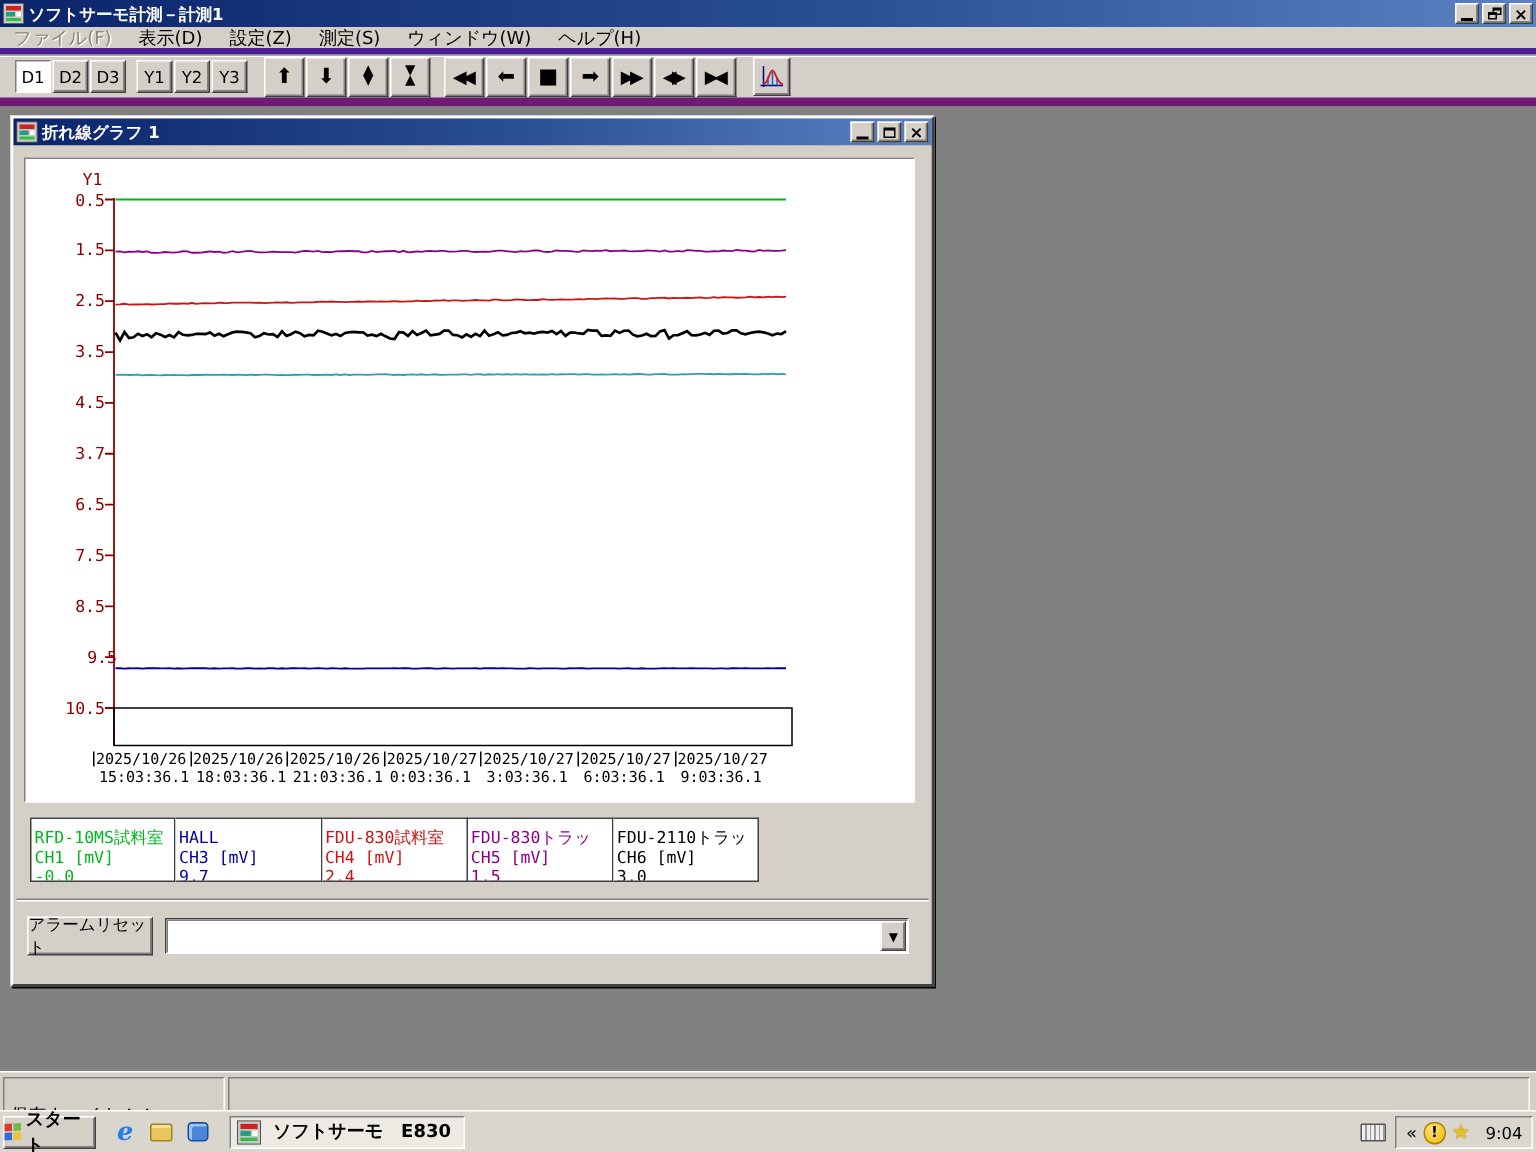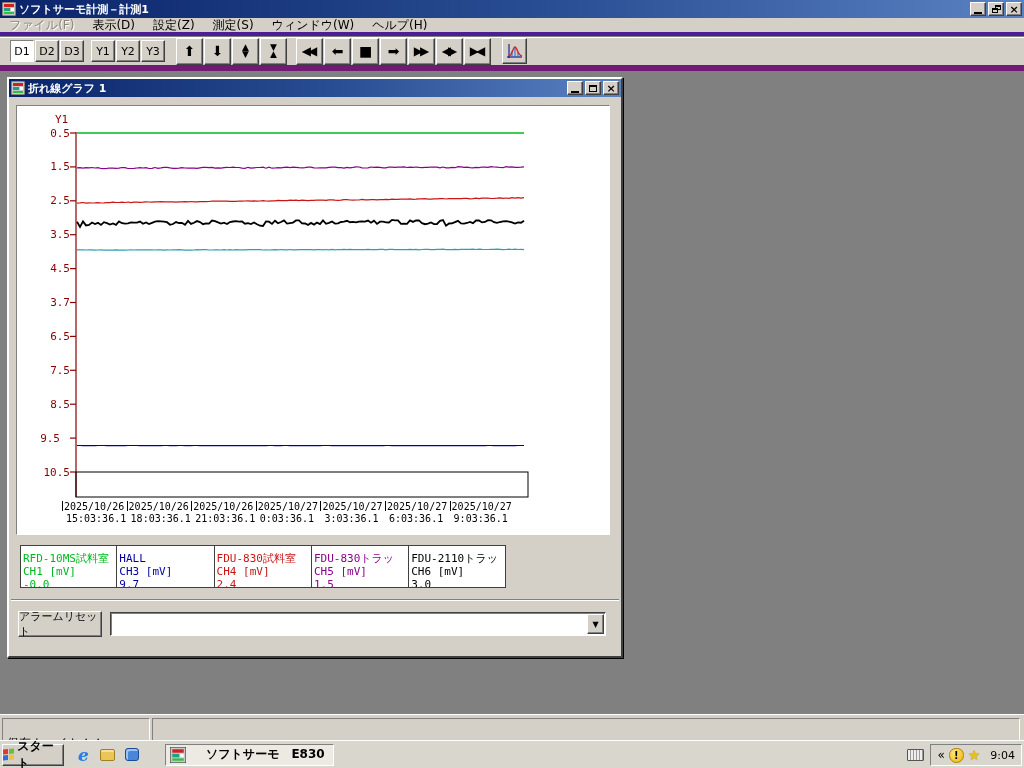--- a/index.html
+++ b/index.html
@@ -89,21 +89,21 @@
   .taskbar { position:absolute; left:0; top:740px; width:1024px; height:28px; background:#d9d6ce; border-top:1px solid #ffffff; display:flex; align-items:center; }
   .start-btn { width:62px; height:22px; margin-left:2px; display:flex; align-items:center; justify-content:center; gap:3px; font-weight:bold; font-size:12px; }
   .flag { width:12px; height:11px; display:grid; grid-template-columns:5px 5px; grid-template-rows:5px 5px; gap:1px; transform:skewY(-4deg); }
   .flag i:nth-child(1){background:#e03a2f;} .flag i:nth-child(2){background:#6cbf3e;}
   .flag i:nth-child(3){background:#2f6fd8;} .flag i:nth-child(4){background:#f2c233;}
   .ql { display:flex; align-items:center; gap:5px; margin-left:10px; }
   .ql-icon { width:19px; height:19px; display:flex; align-items:center; justify-content:center; }
   .ie-e { color:#2a7de0; font-size:17px; font-weight:bold; font-family:"DejaVu Serif","Liberation Serif",serif; font-style:italic; text-shadow:0 0 1px #9cc3f0; }
   .desk-icon { width:15px; height:12px; background:#e8c65a; border:1px solid #a08020; border-radius:2px; box-shadow:inset 0 2px 0 #f5e09a; }
   .win-icon { width:14px; height:13px; background:#4a86d8; border:1px solid #1a4c9a; border-radius:3px; box-shadow:inset 2px 2px 0 #9cc3f0; }
-  .task-btn { height:22px; margin-left:24px; padding:0 8px 0 4px; display:flex; align-items:center; gap:20px;
+  .task-btn { height:22px; margin-left:12px; padding:0 8px 0 4px; display:flex; align-items:center; gap:8px;
     border:1px solid; border-color:#808080 #ffffff #ffffff #808080; background:#eceae2; font-weight:bold; font-size:12px; }
   .tray { position:absolute; right:2px; top:3px; height:22px; display:flex; align-items:center; }
   .kbd-icon { width:17px; height:12px; border:1px solid #555; background:repeating-linear-gradient(90deg,#eee 0 2px,#999 2px 3px); margin-right:6px; border-radius:1px; }
   .tray-panel { height:22px; display:flex; align-items:center; border:1px solid; border-color:#808080 #ffffff #ffffff #808080; padding:0 6px; gap:4px; background:#d9d6ce; }
   .chevron { font-size:12px; color:#000; }
   .shield { width:15px; height:15px; background:radial-gradient(circle at 35% 30%,#ffe680,#f0b400); border-radius:45% 45% 50% 50%; border:1px solid #b08000; color:#000; font-weight:bold; font-size:10px; display:flex; align-items:center; justify-content:center; }
   .star { color:#e8c020; font-size:14px; text-shadow:0 0 1px #a07800; }
   .clock { font-size:11px; margin-left:6px; color:#000; }
 </style>
 </head>
@@ -259,21 +259,21 @@
               </svg>
               <div class="ytick-label" style="left: 13px; top: 21.5px;">0.5</div>
               <div class="ytick-label" style="left: 13px; top: 55.4px;">1.5</div>
               <div class="ytick-label" style="left: 13px; top: 89.3px;">2.5</div>
               <div class="ytick-label" style="left: 13px; top: 123.2px;">3.5</div>
               <div class="ytick-label" style="left: 13px; top: 157.1px;">4.5</div>
               <div class="ytick-label" style="left: 13px; top: 191px;">3.7</div>
               <div class="ytick-label" style="left: 13px; top: 224.9px;">6.5</div>
               <div class="ytick-label" style="left: 13px; top: 258.8px;">7.5</div>
               <div class="ytick-label" style="left: 13px; top: 292.7px;">8.5</div>
-              <div class="ytick-label" style="left: 3px; top: 326.6px; text-align: right;">9.5</div>
+              <div class="ytick-label" style="left: 21px; top: 326.6px; text-align: right;">9.5</div>
               <div class="ytick-label" style="left: 13px; top: 360.5px;">10.5</div>
               <div class="xlabel" style="left: 45px; top: 395px;">
                 <span class="xdate">
                   <i class="xtick"></i>
                   <span>2025/10/26</span>
                 </span>
                 <span class="xtime">15:03:36.1</span>
               </div>
               <div class="xlabel" style="left: 109.6px; top: 395px;">
                 <span class="xdate">

